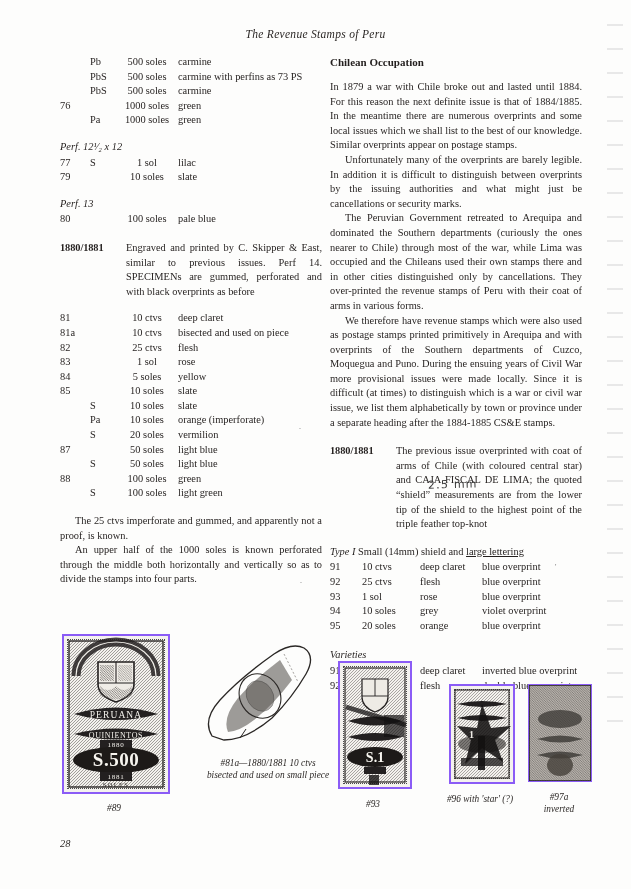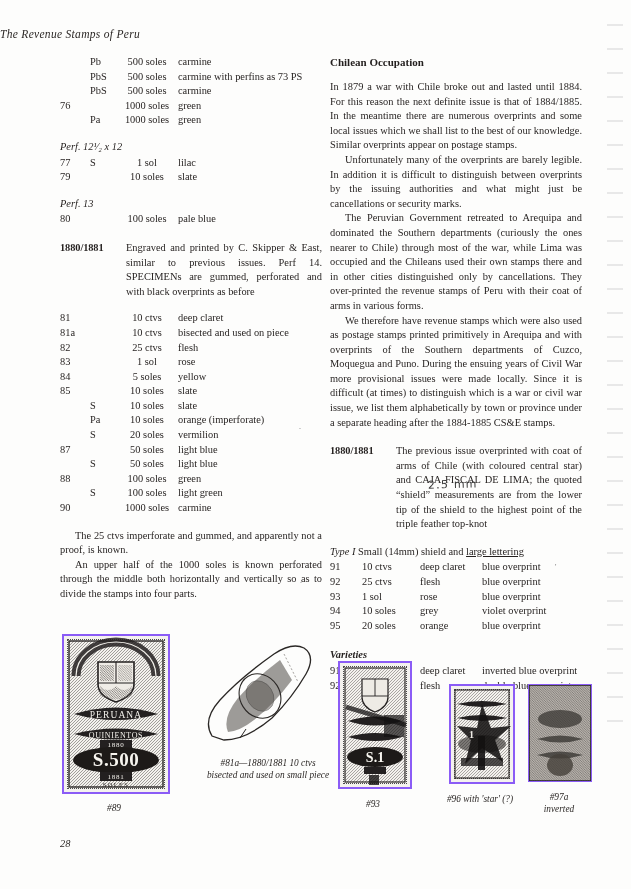--- a/index.html
+++ b/index.html
@@ -16,20 +16,21 @@
     font-family: "Liberation Serif", serif;
     color: #231f1e;
   }
 
   
   .running-head {
     position: absolute;
     top: 28px;
     left: 0;
     width: 631px;
+    text-align: center;
     font-style: italic;
     font-size: 11.5px;
     letter-spacing: 0.3px;
     color: #2b2725;
   }
 
   
   .col-left {
     position: absolute;
     left: 60px;
@@ -82,21 +83,20 @@
   }
   .type-head .ital { font-style: italic; }
   .type-head .underl { text-decoration: underline; }
 
   .varieties-head {
     font-style: italic;
     font-size: 10.4px;
     line-height: 14.6px;
     margin-top: 15px;
     margin-bottom: 1px;
-    font-weight: bold;
   }
 
   
   .dated-block {
     display: flex;
     margin-top: 14px;
     font-size: 10.4px;
     line-height: 14.6px;
   }
   .dated-year {
@@ -388,26 +388,20 @@
             <td class="c-num">88</td>
             <td class="c-sub"></td>
             <td class="c-den">100 soles</td>
             <td class="c-col">green</td>
           </tr>
           <tr>
             <td class="c-num"></td>
             <td class="c-sub">S</td>
             <td class="c-den">100 soles</td>
             <td class="c-col">light green</td>
-          </tr>
-          <tr>
-            <td class="c-num">90</td>
-            <td class="c-sub"></td>
-            <td class="c-den">1000 soles</td>
-            <td class="c-col">carmine</td>
           </tr>
         </tbody>
     </table>
 
     <div style="height:13px"></div>
     <p class="prose indent">The 25 ctvs imperforate and gummed, and apparently not a proof, is known.</p>
     <p class="prose indent">An upper half of the 1000 soles is known perforated through the middle both horizontally and vertically so as to divide the stamps into four parts.</p>
   </div>
 
   <div class="col-right">

